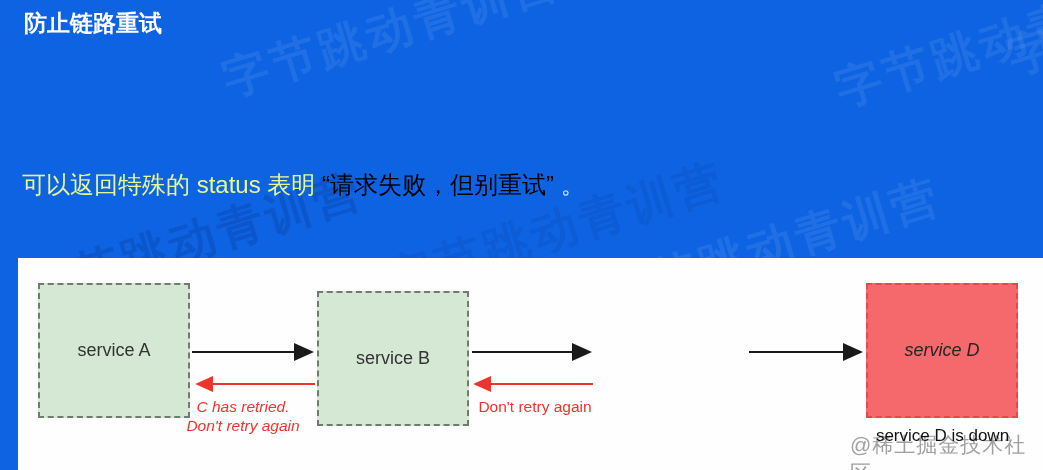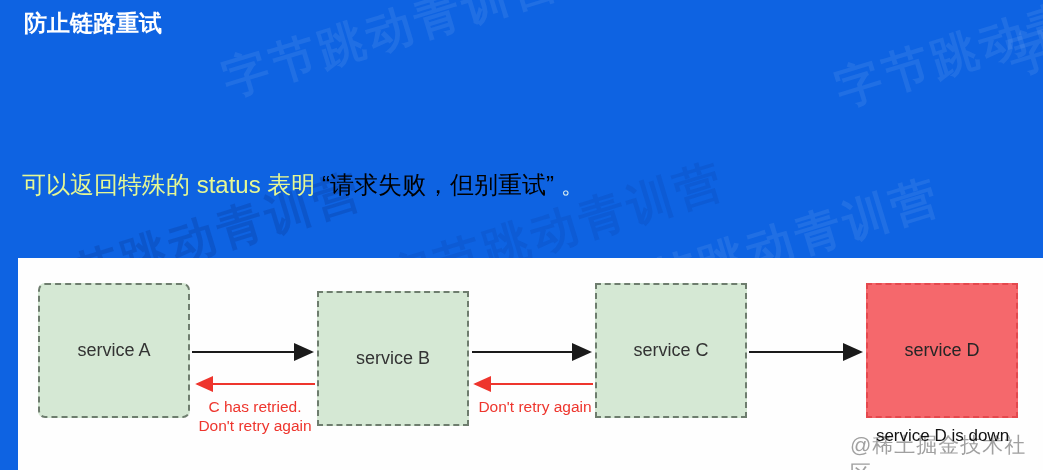--- a/index.html
+++ b/index.html
@@ -28,34 +28,34 @@
   
   .panel{
     position:absolute;left:18px;top:258px;width:1025px;height:212px;
     background:#fefefe;
   }
   .node{
     position:absolute;width:152px;height:135px;box-sizing:border-box;
     display:flex;align-items:center;justify-content:center;
     font-size:18px;color:#333;background:#d5e8d4;border:2px dashed #6e7d6e;
   }
-  .node.down{background:#f5686c;border-color:#e5484d;color:#262626;}
-  .node-a{left:20px;top:25px;border-radius:7px;}
+  .node.down{background:#f5686c;border-color:#e5484d;color:#262626;font-style:italic;}
+  .node-a{left:20px;top:25px;}
   .node-b{left:299px;top:25px;margin-top:8px;}
   .node-c{left:577px;top:25px;}
   .node-d{left:848px;top:25px;}
   .arrows{position:absolute;left:0;top:0;width:1025px;height:212px;}
   .edge-label{
     position:absolute;text-align:center;line-height:17px;font-size:14px;color:#111;
   }
   .retry-label{left:737px;top:48px;width:100px;}
   .warn{
     position:absolute;text-align:center;color:#ee352d;font-size:15.5px;line-height:19px;width:190px;
   }
-  .warn1{left:142px;top:139px;}
+  .warn1{left:130px;top:139px;font-style:italic;}
   .warn2{left:422px;top:139px;}
   .caption{
     position:absolute;left:847px;top:168px;width:155px;text-align:center;
     color:#111;font-size:17px;z-index:3;
   }
   
   .juejin{
     position:absolute;left:850px;top:431px;color:#a0a0a0;font-size:21px;z-index:2;
     letter-spacing:1px;
   }
@@ -78,23 +78,20 @@
 
   <div class="body-line l2"><span>可以返回特殊的 status 表明 </span><span class="quote">“请求失败，但别重试”</span><span class="suffix"> 。</span></div>
 
   <div class="panel">
 
     <div class="node node-a">
       <span>service A</span>
     </div>
     <div class="node node-b">
       <span>service B</span>
-    </div>
-    <div class="node node-c">
-      <span>service C</span>
     </div>
     <div class="node node-d down">
       <span>service D</span>
     </div>
 
     <svg class="arrows" viewBox="0 0 1025 212">
       <defs>
         <marker id="ah-black" markerWidth="11" markerHeight="9" refX="9" refY="4.5" orient="auto">
           <path d="M0,0 L10,4.5 L0,9 z" fill="#1a1a1a"></path>
         </marker>

